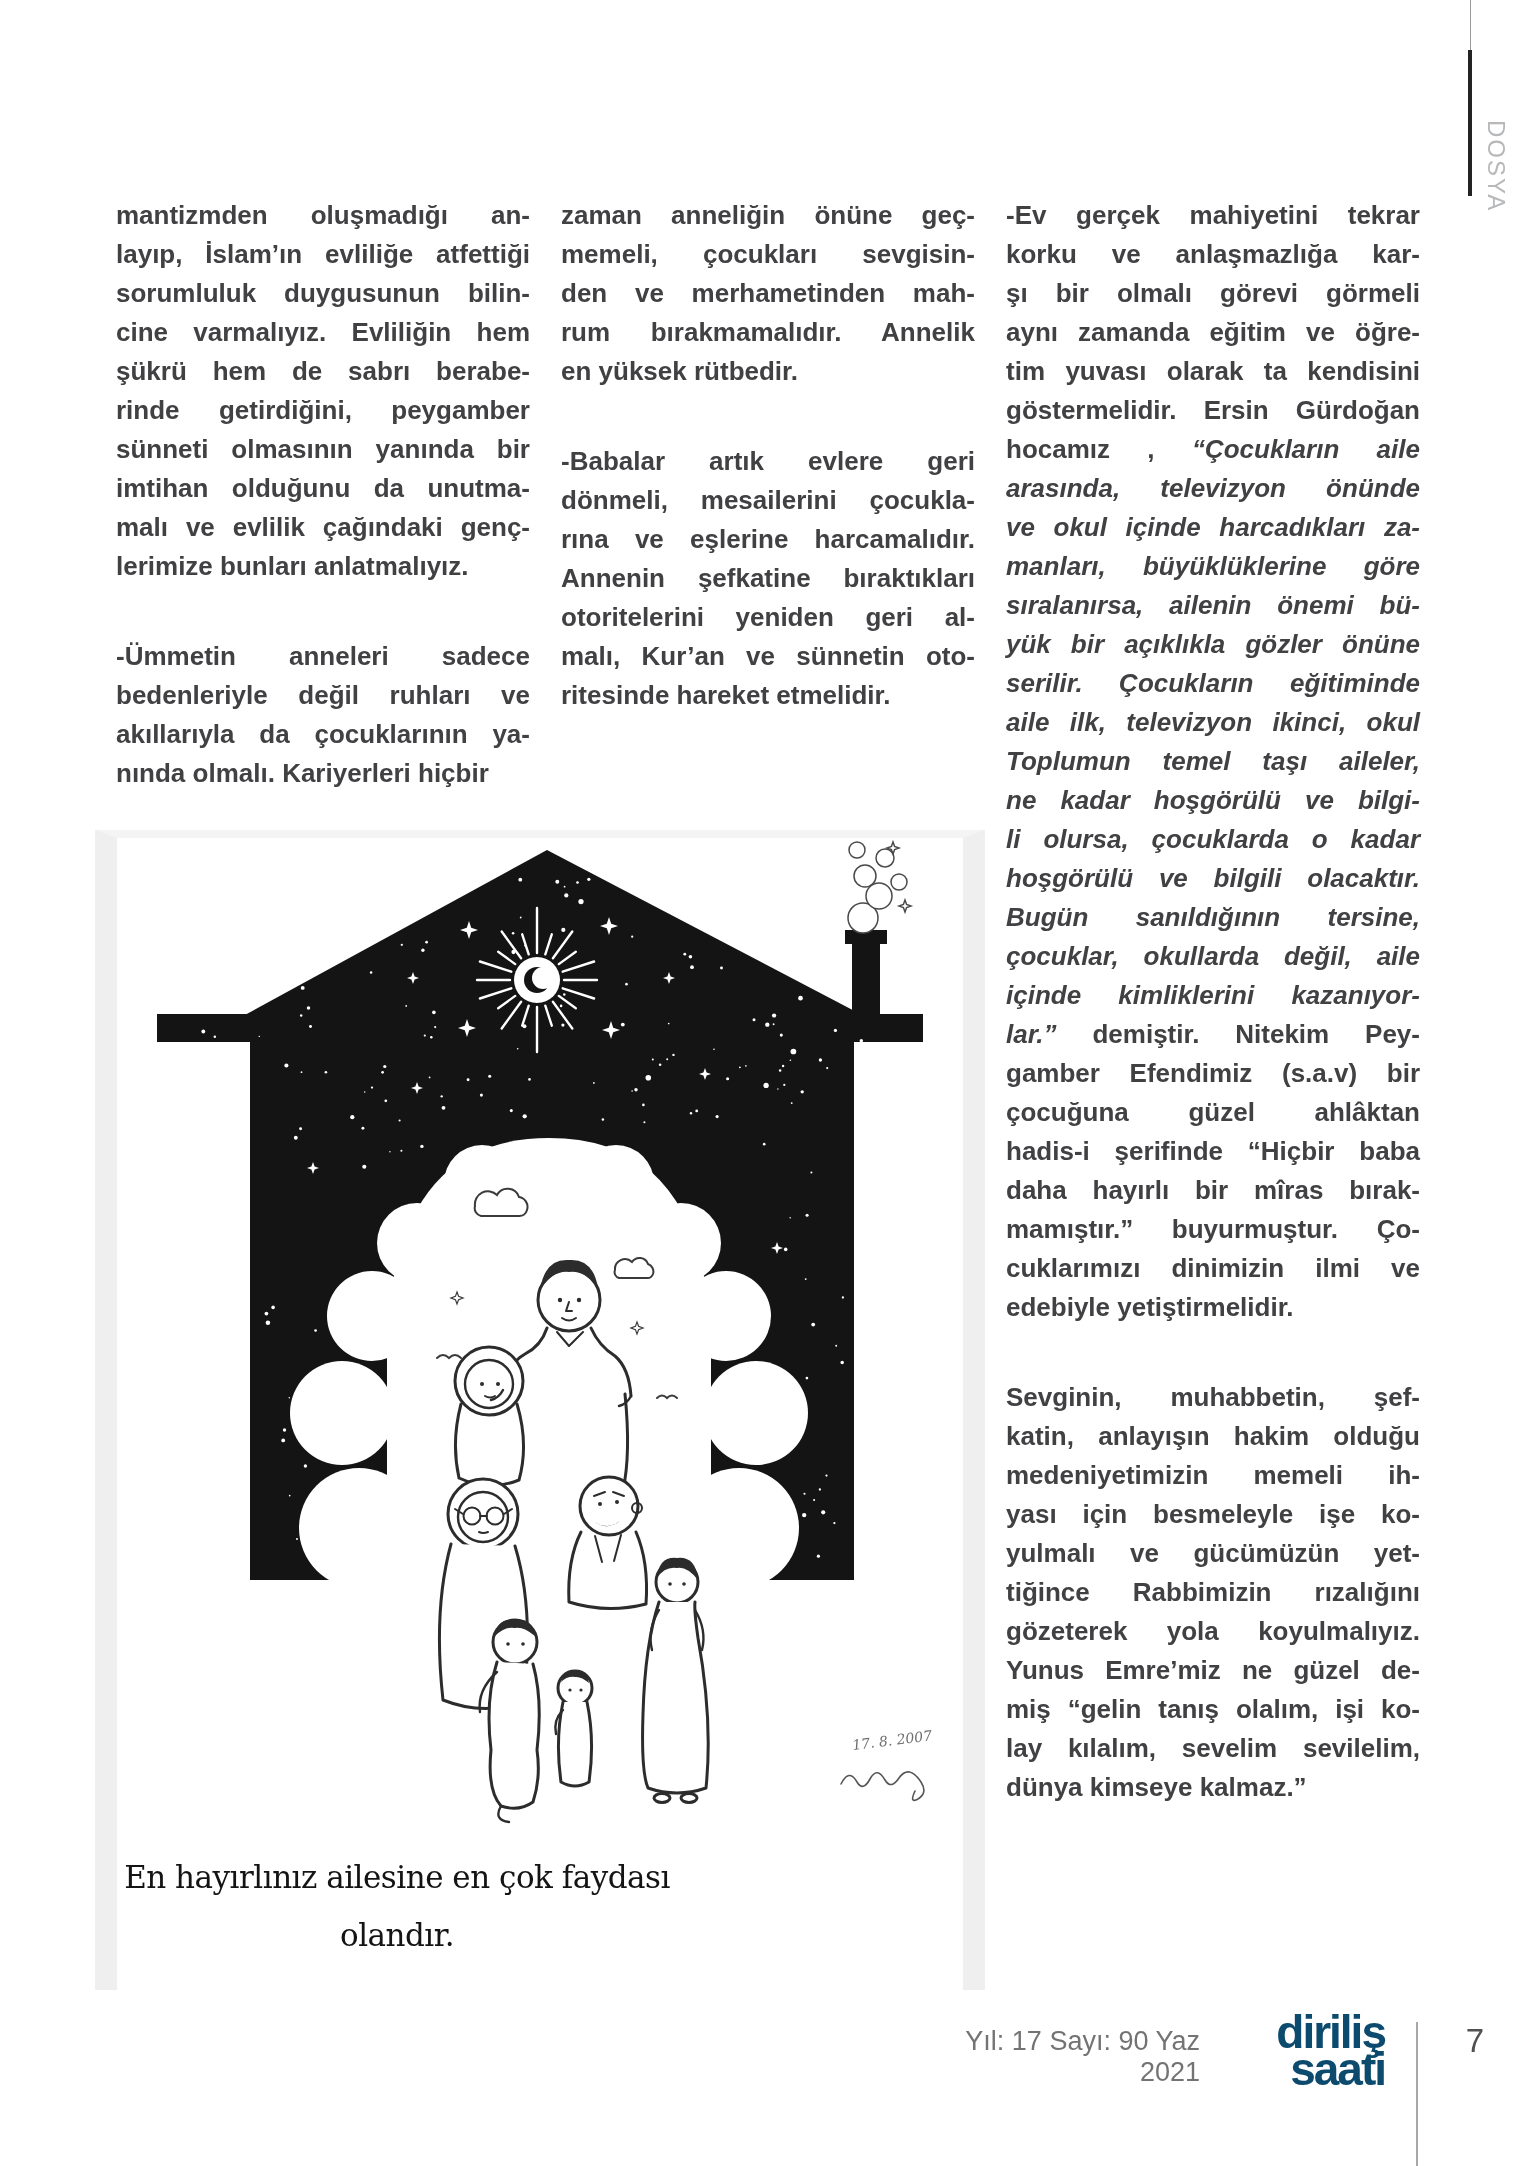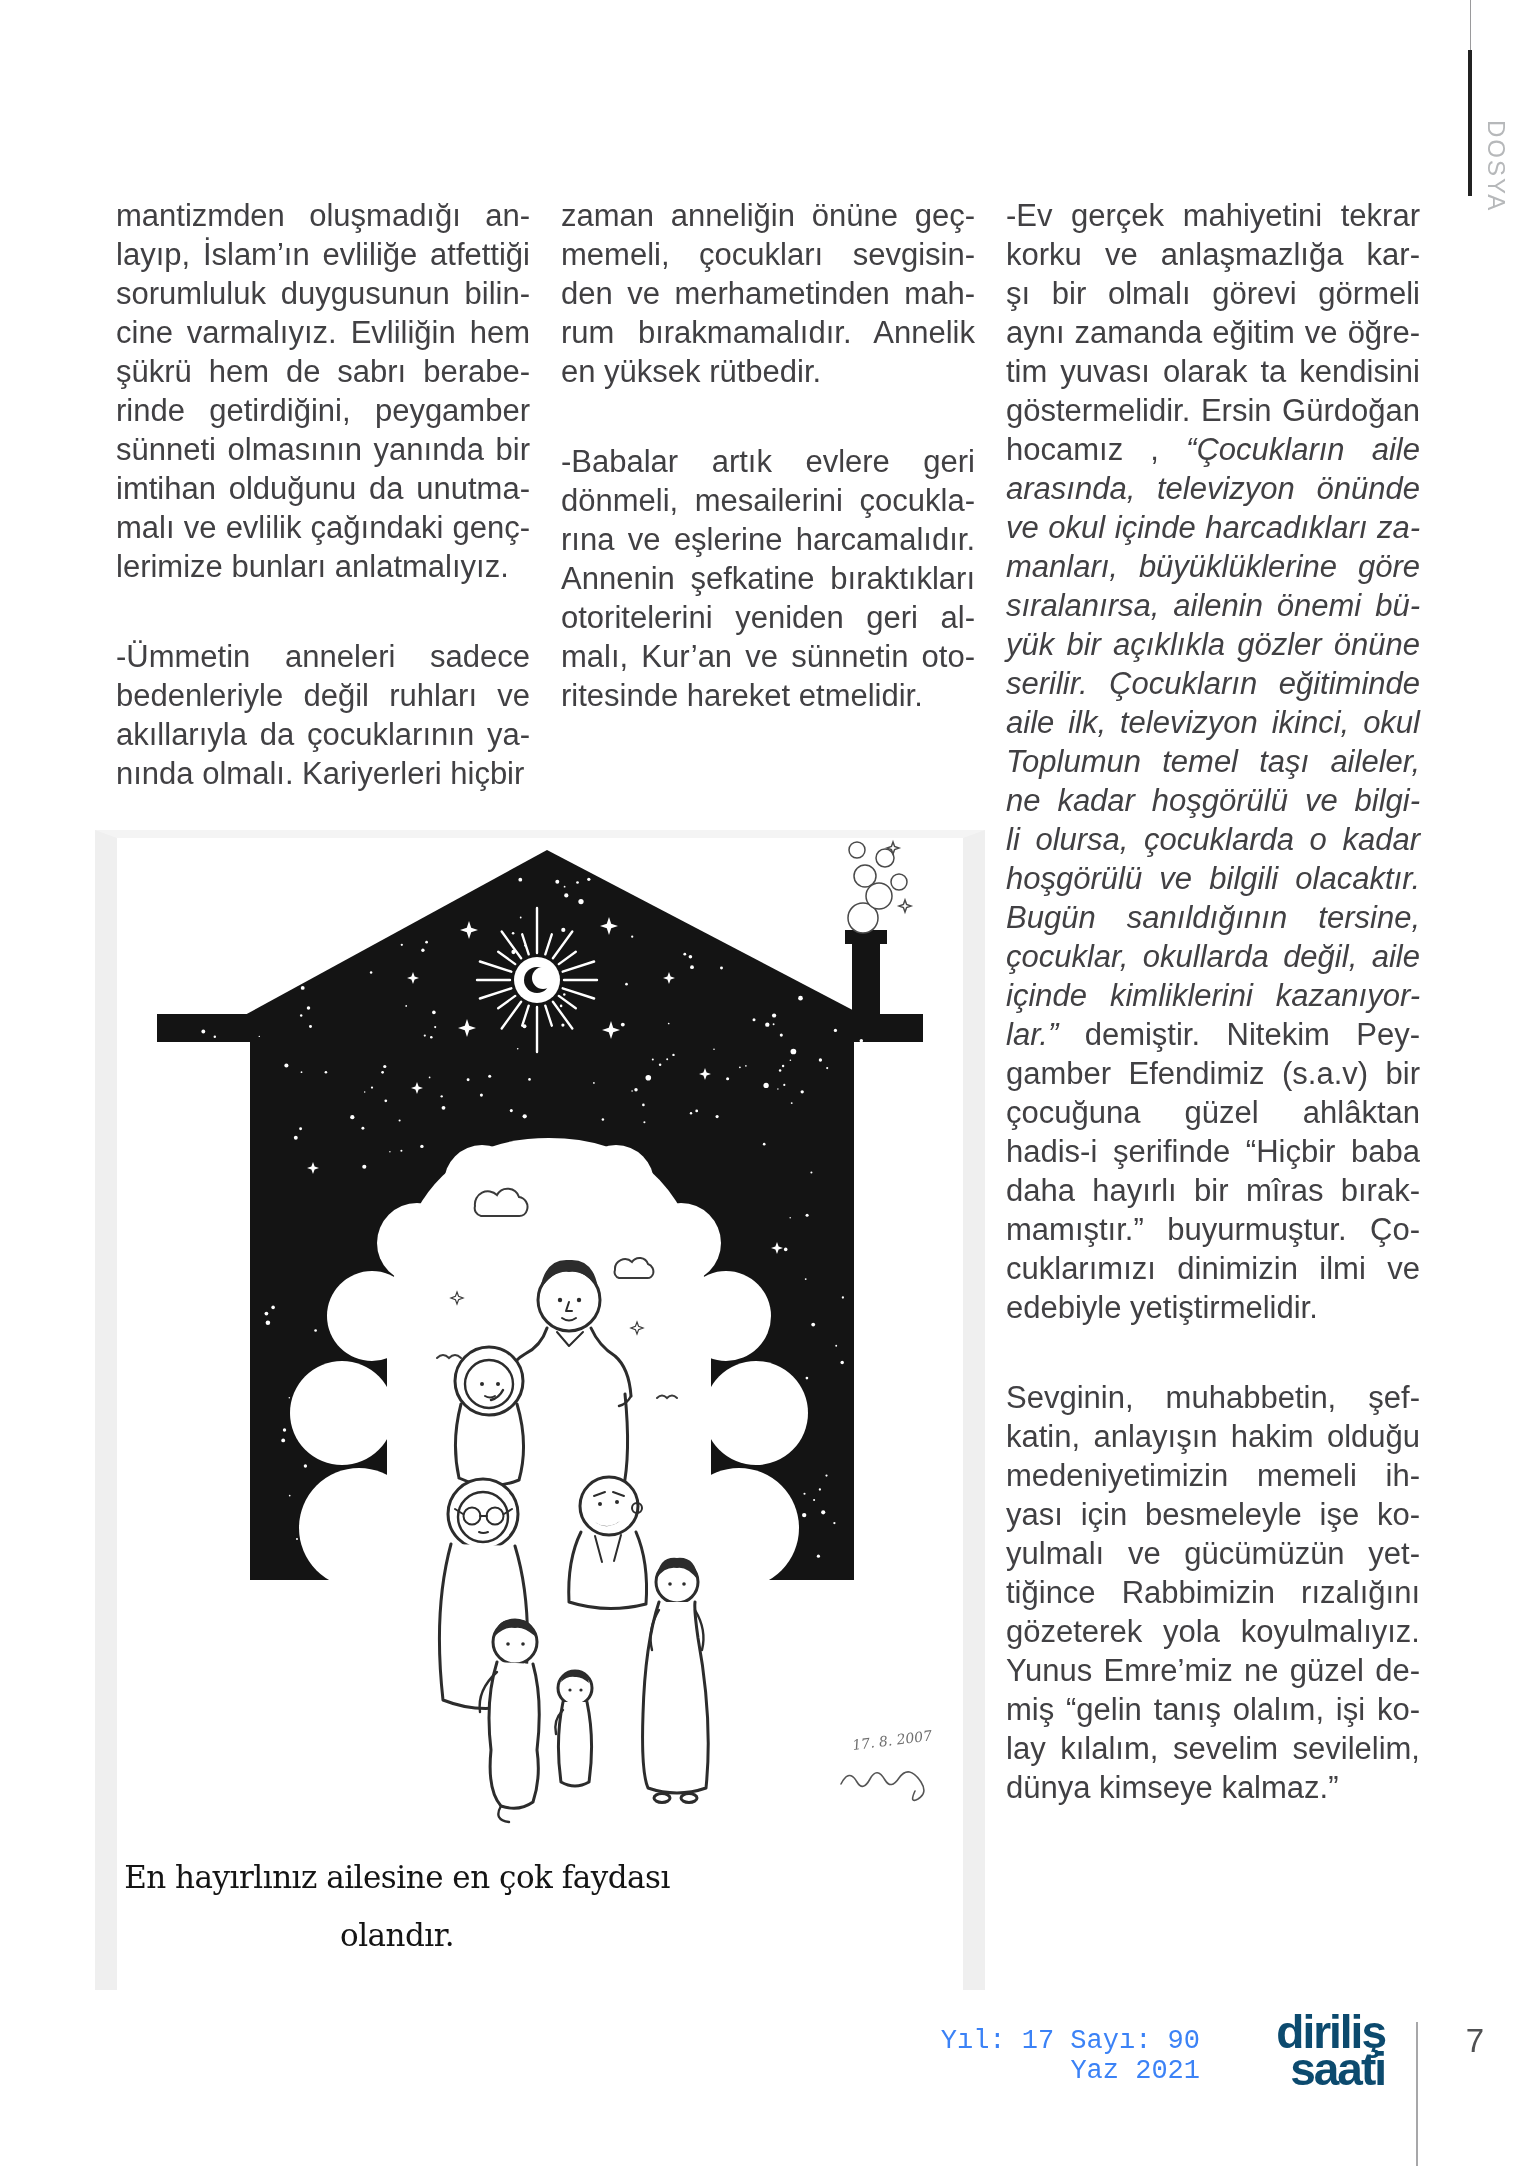--- a/index.html
+++ b/index.html
@@ -4,38 +4,38 @@
 <style>
   html,body{margin:0;padding:0;background:#ffffff;}
   .page{position:relative;width:1536px;height:2166px;background:#ffffff;overflow:hidden;
         font-family:"Liberation Sans",sans-serif;color:#3f3f41;}
   
   .dosya-thin{position:absolute;left:1470px;top:0;width:1px;height:50px;background:#9a9a9c;}
   .dosya-thick{position:absolute;left:1468px;top:50px;width:4px;height:146px;background:#232323;}
   .dosya-label{position:absolute;left:1482px;top:120px;height:80px;
                writing-mode:vertical-rl;font-size:24px;letter-spacing:2px;color:#b6b8ba;}
   
-  .col{position:absolute;top:196px;width:414px;font-size:31px;line-height:39px;color:#414043;}
+  .col{position:absolute;top:196px;width:414px;font-size:26px;line-height:39px;color:#414043;font-weight:bold;}
   .col-1{left:116px;}  .col-2{left:561px;}  .col-3{left:1006px;}
   .para{margin:0;}
   .para + .para{margin-top:51px;}
   .tl{text-align:justify;text-align-last:justify;height:39px;white-space:nowrap;overflow:visible;}
   .para .tl:last-child{text-align-last:left;}
   .it{font-style:italic;}
   
   .artwork{position:absolute;left:95px;top:830px;width:890px;height:1160px;box-sizing:border-box;
            background:#ffffff;border-left:22px solid #efefef;border-right:22px solid #efefef;
            border-top:8px solid #f4f4f4;}
   .artwork svg{display:block;}
   .caption{position:absolute;left:0;top:1010px;width:560px;text-align:center;
            font-family:"DejaVu Serif",serif;font-weight:normal;color:#141414;
            font-size:31px;line-height:58px;letter-spacing:-0.5px;}
   
   .footer-meta{position:absolute;left:898px;top:2026px;width:302px;text-align:right;
-               font-size:27px;color:#3b82f6;font-family:Liberation Mono, monospace;}
+               font-size:27px;color:#737373;}
   .logo{position:absolute;left:1235px;top:2014px;width:150px;text-align:right;
         font-weight:bold;color:#0c4a6e;font-size:46px;line-height:37px;letter-spacing:-2px;}
   .footer-divider{position:absolute;left:1416px;top:2022px;width:2px;height:144px;background:#a7a7a9;}
   .page-number{position:absolute;left:1438px;top:2022px;width:74px;text-align:center;
                font-size:33px;color:#505153;}
 </style>
 </head>
 <body>
 
 <div class="page">

